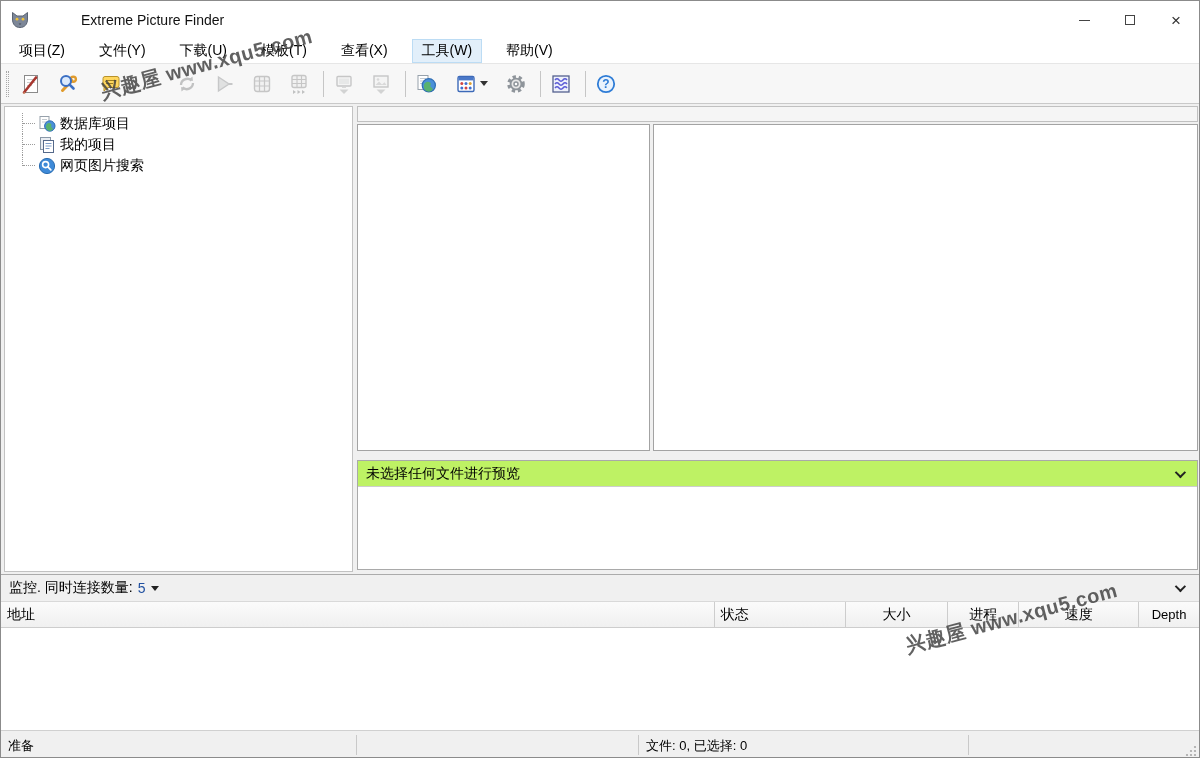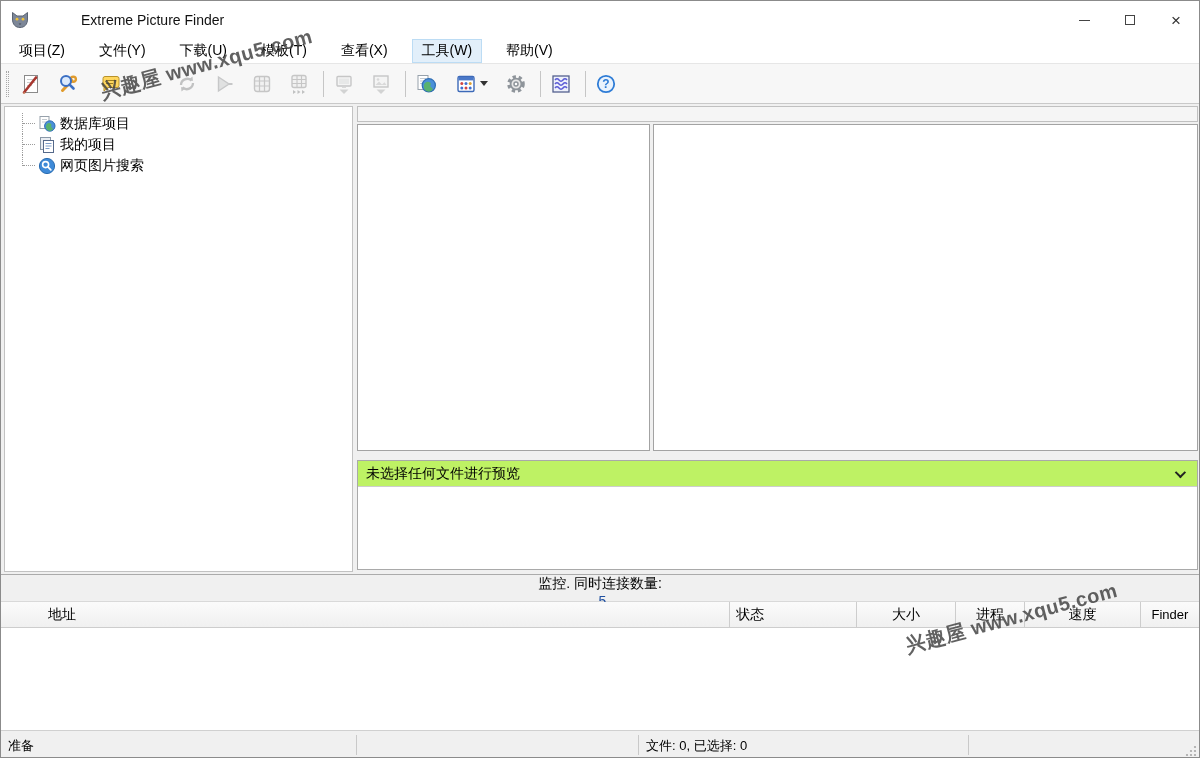--- a/index.html
+++ b/index.html
@@ -39,28 +39,28 @@
   .tree-label { font-size:14px; white-space:nowrap; }
   .right-strip { position:absolute; left:356px; top:105px; width:841px; height:16px; background:#f5f5f5; border:1px solid #c0c0c0; }
   .main-panel { position:absolute; top:123px; height:327px; background:#fff; border:1px solid #a3a3a3; }
   .panel-a { left:356px; width:293px; }
   .panel-b { left:652px; width:545px; }
   .preview-box { position:absolute; left:356px; top:459px; width:841px; height:110px; border:1px solid #a9a9a9; background:#fff; }
   .preview-head { height:26px; background:#bef264; border-bottom:1px solid #cdcdcd; display:flex; align-items:center; padding:0 8px; font-size:14px; }
   .chev { width:8px; height:8px; border-right:2px solid #222; border-bottom:2px solid #222; transform:rotate(45deg) translateY(-2px); margin-left:auto; margin-right:6px; flex:none; }
   
   .monitor-bar { position:absolute; left:0; top:573px; width:100%; height:28px; background:#f0f0f0;
-                 border-top:1px solid #ababab; border-bottom:1px solid #d9d9d9; display:flex; align-items:center; padding:0 8px; font-size:14px;flex-direction:column; }
+                 border-top:1px solid #ababab; border-bottom:1px solid #d9d9d9; display:flex; align-items:center; padding:0 8px; font-size:14px; }
   .mon-value { color:#2050a0; margin-left:5px; }
   .mon-dd { width:0; height:0; border-left:4px solid transparent; border-right:4px solid transparent; border-top:5px solid #222; margin-left:6px; }
   
   .qt-header { position:absolute; left:0; top:601px; width:100%; height:26px; background:linear-gradient(#fbfbfb,#f0f0f0);
                border-bottom:1px solid #cdcdcd; display:flex; font-size:14px; }
   .qt-col { height:100%; display:flex; align-items:center; border-right:1px solid #cdcdcd; padding:0 6px; white-space:nowrap; overflow:hidden; }
-  .qt-col.c0 { width:715px;margin-left:41px; } .qt-col.c1 { width:131px; } .qt-col.c2 { width:103px; justify-content:center; }
+  .qt-col.c0 { width:715px; } .qt-col.c1 { width:131px; } .qt-col.c2 { width:103px; justify-content:center; }
   .qt-col.c3 { width:71px; justify-content:center; } .qt-col.c4 { width:120px; justify-content:center; }
   .qt-col.c5 { width:60px; justify-content:center; border-right:none; font-size:13px; }
   .qt-body { position:absolute; left:0; top:627px; width:100%; height:102px; background:#fff; }
   
   .statusbar { position:absolute; left:0; top:729px; width:100%; height:29px; background:#f0f0f0; border-top:1px solid #d0d0d0; font-size:13px; }
   .sb-text { position:absolute; top:6px; }
   .sb-ready { left:7px; }
   .sb-files { left:645px; }
   .sb-div { position:absolute; top:4px; width:1px; height:20px; background:#c9c9c9; }
   .grip { position:absolute; right:2px; bottom:2px; }
@@ -290,21 +290,21 @@
     <span class="mon-dd"></span>
     <span class="chev" style="margin-right:8px"></span>
   </div>
 
   <div class="qt-header">
     <div class="qt-col c0">地址</div>
     <div class="qt-col c1">状态</div>
     <div class="qt-col c2">大小</div>
     <div class="qt-col c3">进程</div>
     <div class="qt-col c4">速度</div>
-    <div class="qt-col c5">Finder</div>
+    <div class="qt-col c5">Depth</div>
   </div>
   <div class="qt-body"></div>
 
   <div class="statusbar">
     <span class="sb-text sb-ready">准备</span>
     <span class="sb-div" style="left:355px"></span>
     <span class="sb-div" style="left:637px"></span>
     <span class="sb-text sb-files">文件: 0, 已选择: 0</span>
     <span class="sb-div" style="left:967px"></span>
     <svg class="grip" width="12" height="12">

